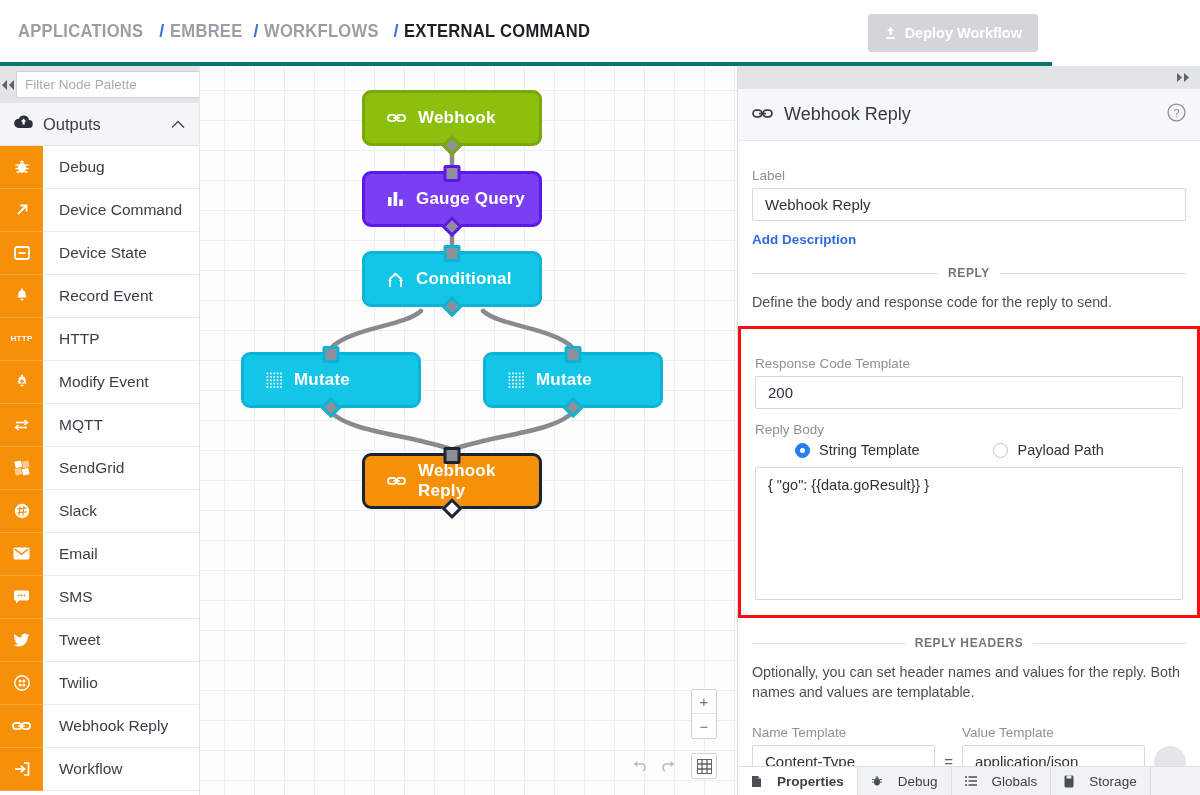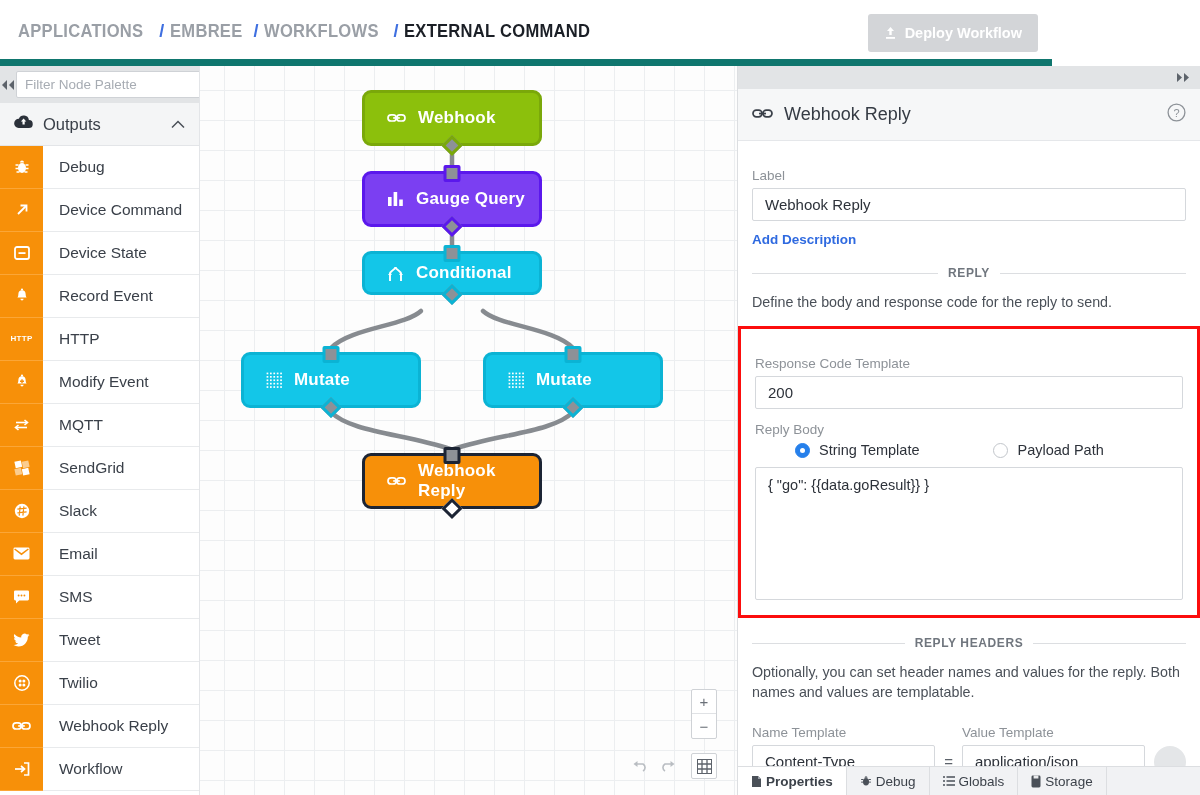--- a/index.html
+++ b/index.html
@@ -6,21 +6,21 @@
   html, body {
     width: 1200px; height: 795px;
     font-family: "Liberation Sans", sans-serif;
     background: #ffffff; overflow: hidden;
   }
   body { position: relative; }
 
   
   #topbar {
     position: absolute; left: 0; top: 0; width: 1052px; height: 66px;
-    background: #ffffff; border-bottom: 7px solid #0f766e;
+    background: #ffffff; border-bottom: 4px solid #0f766e;
   }
   #breadcrumb {
     position: absolute; left: 18px; top: 21px;
     font-size: 18px; letter-spacing: .3px;
     font-family: "Liberation Sans Narrow", "Liberation Sans", sans-serif;
     white-space: nowrap;
   }
   #breadcrumb .crumb {
     color: #9a9fa6; font-weight: 700; text-transform: uppercase;
     transform: scaleX(.92); display: inline-block; transform-origin: left center;
@@ -191,21 +191,21 @@
   .eq { font-size: 15px; color: #5d636b; padding-bottom: 8px; }
   .del-btn {
     width: 32px; height: 32px; border-radius: 50%; background: #e4e6e8; flex: none;
   }
 
   #panel-tabs {
     position: absolute; left: 0; right: 0; bottom: 0; height: 29px;
     background: #f1f2f4; border-top: 1px solid #dcdee1; display: flex;
   }
   .ptab {
-    display: flex; align-items: center; gap: 4px; padding: 0 13px;
+    display: flex; align-items: center; gap: 15px; padding: 0 13px;
     font-size: 13.5px; color: #3c424a; cursor: pointer;
     border-right: 1px solid #dcdee1;
   }
   .ptab.active { background: #ffffff; font-weight: 700; }
   .ptab svg { display: block; }
 </style>
 </head>
 <body>
 
 <div id="topbar">
@@ -426,21 +426,21 @@
           <svg width="17" height="16" viewBox="0 0 17 16">
             <rect x="1" y="6" width="3.6" height="9" fill="#fff"></rect>
             <rect x="6.6" y="1" width="3.6" height="14" fill="#fff"></rect>
             <rect x="12.2" y="8.5" width="3.6" height="6.5" fill="#fff"></rect>
           </svg>
         </span>
         <span style="color: rgb(255, 255, 255);">Gauge Query</span>
         <div class="handle-in"></div>
         <div class="handle-out"></div>
       </div>
-      <div class="node" style="left: 162px; top: 185px; width: 180px; height: 44px; background: rgb(19, 198, 232); border: 3px solid rgb(11, 179, 212); color: rgb(11, 179, 212);">
+      <div class="node" style="left: 162px; top: 185px; width: 180px; height: 56px; background: rgb(19, 198, 232); border: 3px solid rgb(11, 179, 212); color: rgb(11, 179, 212);">
         <span>
           <svg width="17" height="17" viewBox="0 0 17 17">
             <path d="M3 16 V9 C3 5 8.5 5 8.5 2" stroke="#fff" stroke-width="1.9" fill="none"></path>
             <path d="M14 16 V9 C14 5 8.5 5 8.5 2" stroke="#fff" stroke-width="1.9" fill="none"></path>
             <path d="M1 10 L3 7.6 L5 10" fill="#fff"></path>
             <path d="M12 10 L14 7.6 L16 10" fill="#fff"></path>
           </svg>
         </span>
         <span style="color: rgb(255, 255, 255);">Conditional</span>
         <div class="handle-in"></div>

